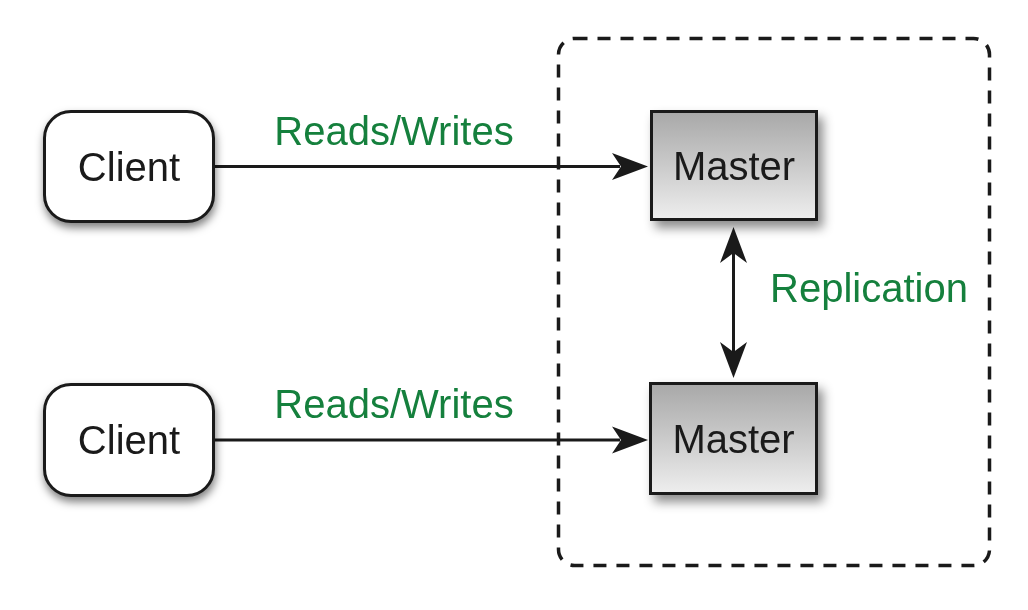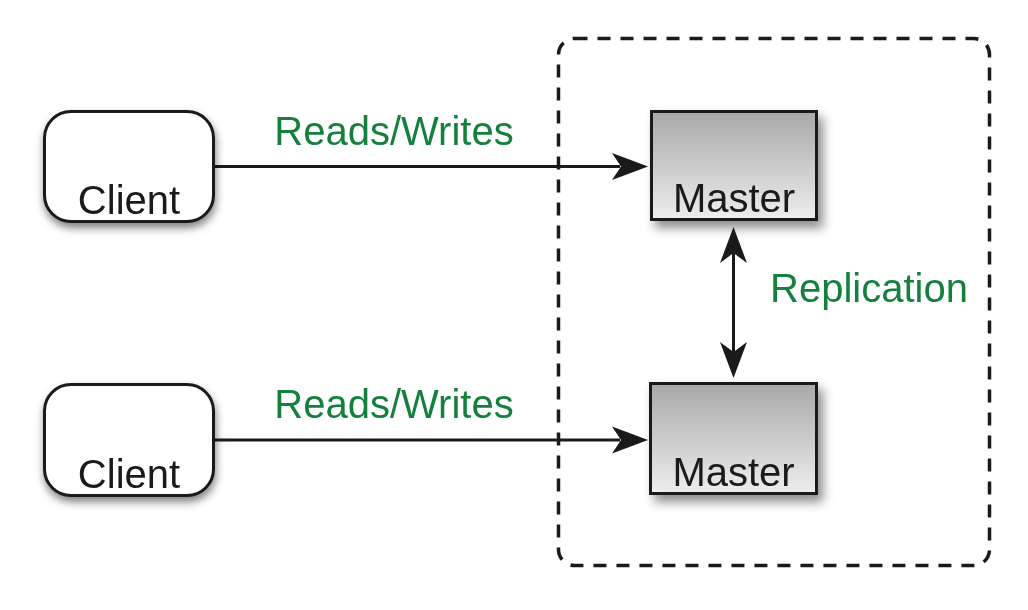--- a/index.html
+++ b/index.html
@@ -12,21 +12,21 @@
     width: 1028px;
     height: 610px;
     background: #ffffff;
     overflow: hidden;
     font-family: "Liberation Sans", sans-serif;
     color: #1a1a1a;
   }
   .node {
     position: absolute;
     display: flex;
-    align-items: flex-end;
+    align-items: center;
     justify-content: center;
     font-size: 40px;
     line-height: 1;
     color: #1a1a1a;
     box-sizing: border-box;
   }
   .client {
     background: #ffffff;
     border: 3px solid #1a1a1a;
     border-radius: 28px;

